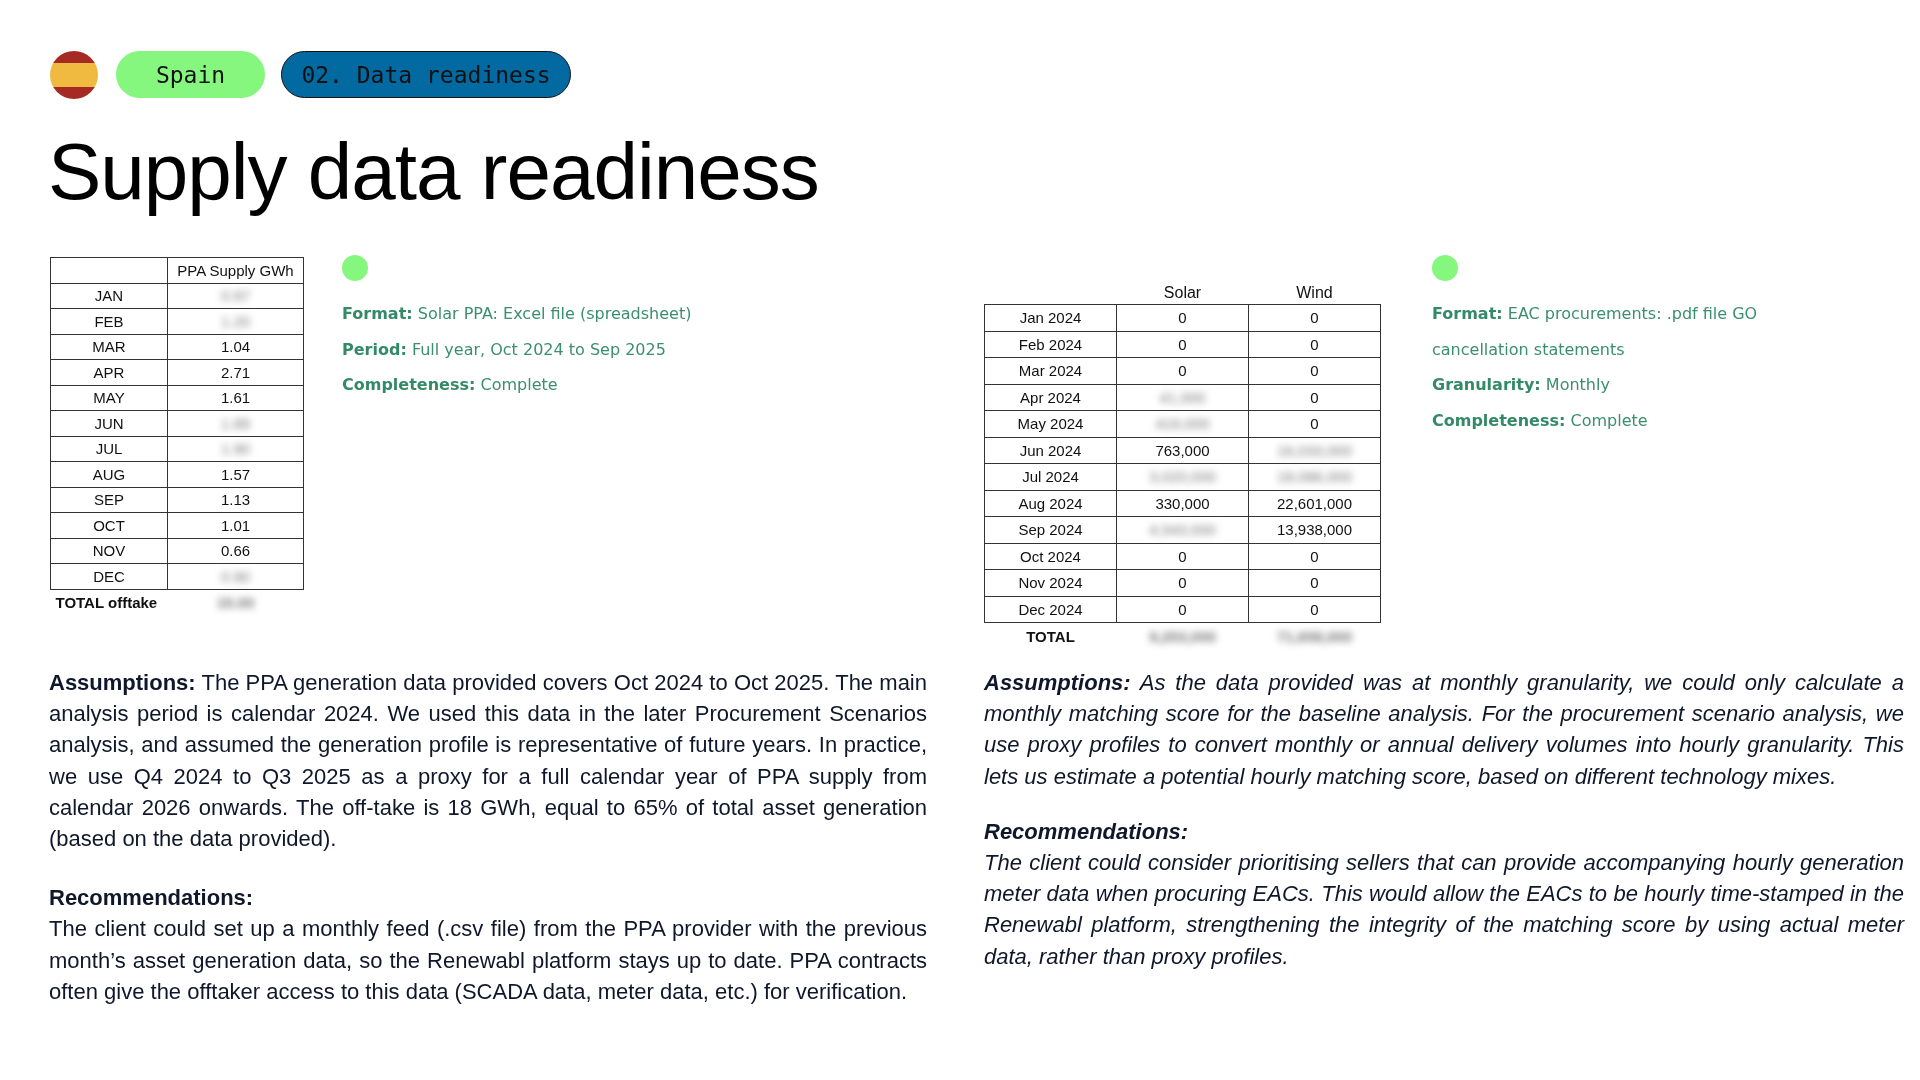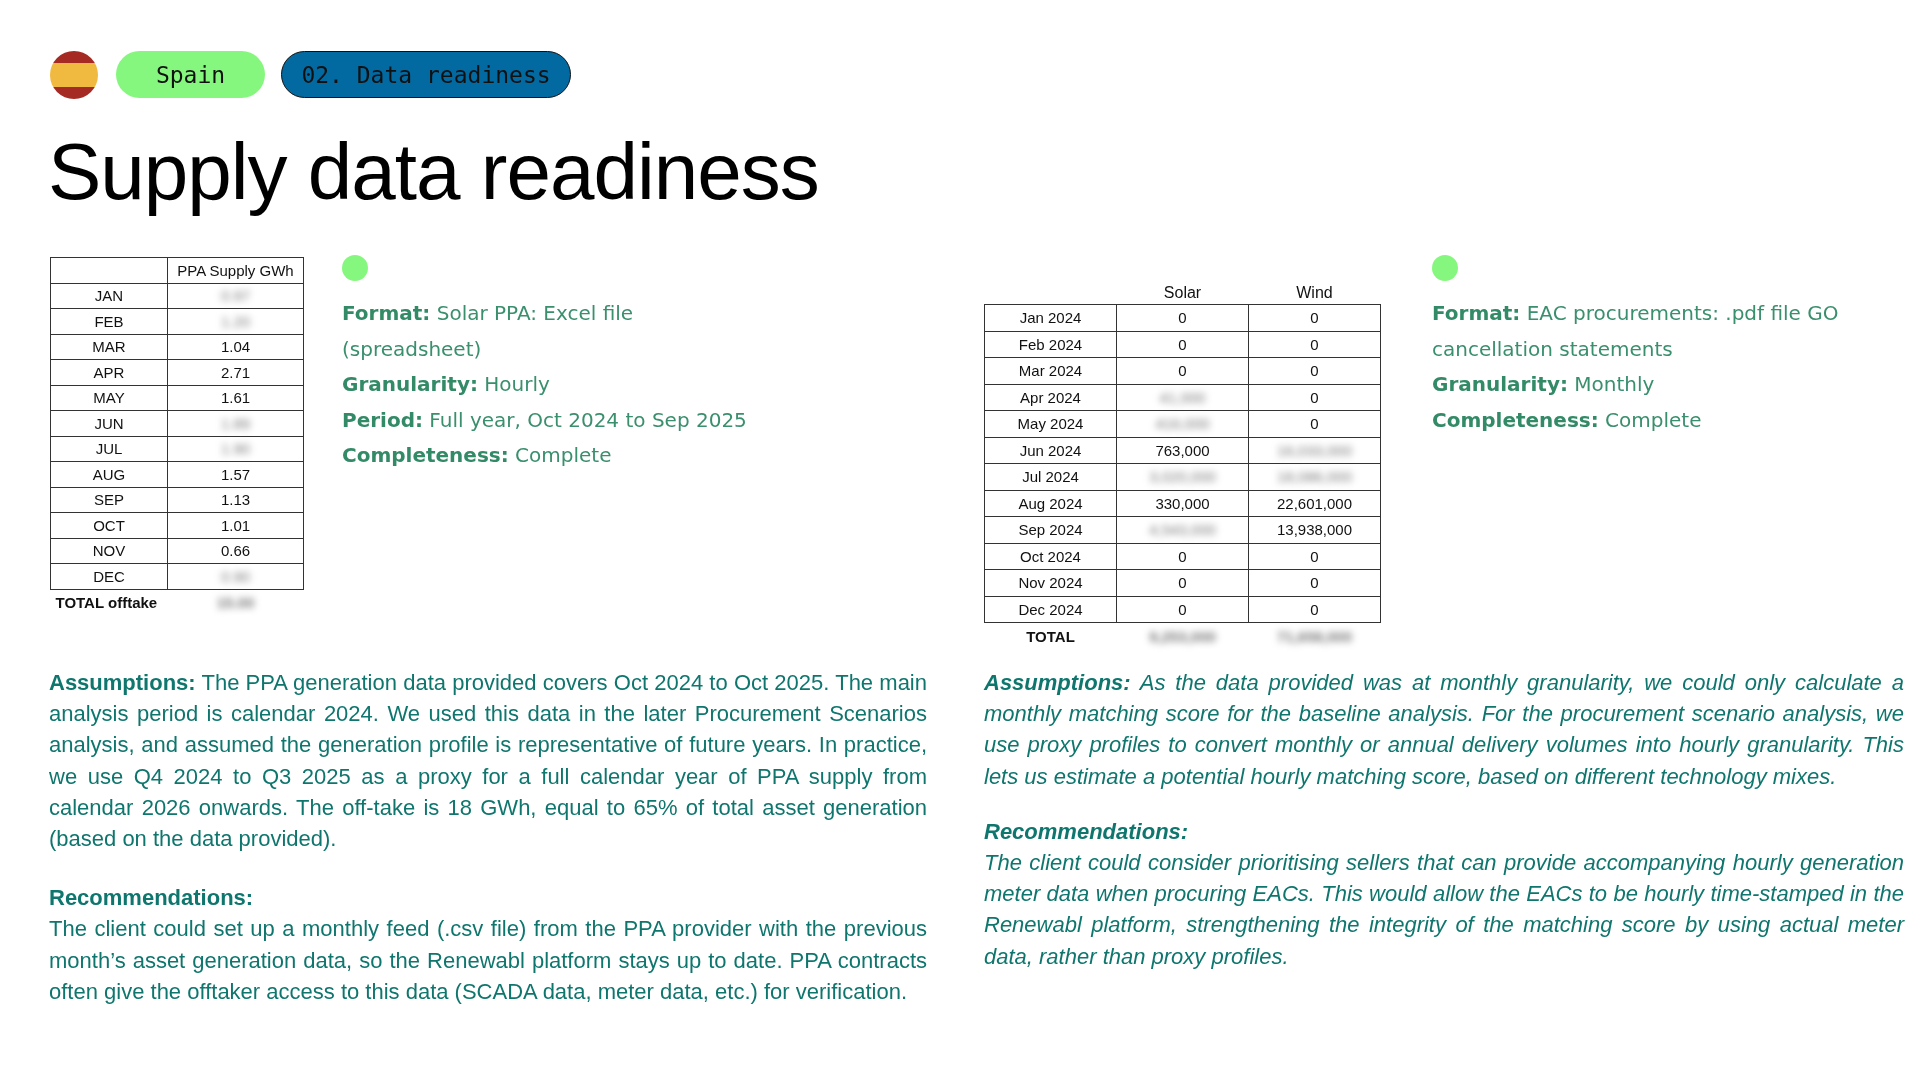--- a/index.html
+++ b/index.html
@@ -22,25 +22,25 @@
   .t-left tr.total td.c2{text-align:center;padding-left:0;}
   .t-right{left:984px;top:245px;margin-top:37px;}
   .t-right td{height:25.5px;}
   .t-right td.c1{width:131px;}
   .t-right td.c2,.t-right td.c3{width:131px;}
   .t-right tr.head td{border:none;height:22px;font-size:16px;}
   .t-right tr.total td{border:none;font-weight:bold;height:27px;}
   .blur{filter:blur(3.5px);color:#777;}
   
   .dot{width:26px;height:26px;border-radius:50%;background:#86f77e;}
-  .info{font-family:"DejaVu Sans",sans-serif;font-size:20px;line-height:35.5px;color:#3a8f6d;width:420px;}
+  .info{font-family:"DejaVu Sans",sans-serif;font-size:16px;line-height:35.5px;color:#3a8f6d;width:420px;}
   .info b{font-weight:bold;color:#338a66;}
   .info p{margin:0;}
   
-  .para{font-family:"Liberation Sans",sans-serif;font-size:22px;line-height:31.2px;color:#0f766e;text-align:justify;}
+  .para{font-family:"Liberation Sans",sans-serif;font-size:22px;line-height:31.2px;color:#0f172a;text-align:justify;}
   .para p{margin:0;}
   .para b{font-weight:bold;}
   .gap{height:28px;}
 </style>
 </head>
 <body>
 
 <div class="abs flag"></div>
 <div class="abs pill pill-country">Spain</div>
 <div class="abs pill pill-section">02. Data readiness</div>
@@ -103,21 +103,20 @@
       <tr class="total">
         <td class="c1">TOTAL offtake</td>
         <td class="c2"><span class="blur">15.00</span></td>
       </tr>
     </tbody>
 </table>
 
 <div class="abs dot" style="left:342px;top:255px;"></div>
 <div class="abs info" style="left:342px;top:296px;">
   <p><b>Format:</b><span> Solar PPA: Excel file (spreadsheet)</span></p>
-  <p><b>Granularity:</b><span> Hourly</span></p>
   <p><b>Period:</b><span> Full year, Oct 2024 to Sep 2025</span></p>
   <p><b>Completeness:</b><span> Complete</span></p>
 </div>
 
 <table class="abs data t-right">
   <tbody id="right-tbody">
       <tr class="head">
         <td class="c1"></td>
         <td class="c2">Solar</td>
         <td class="c3">Wind</td>

